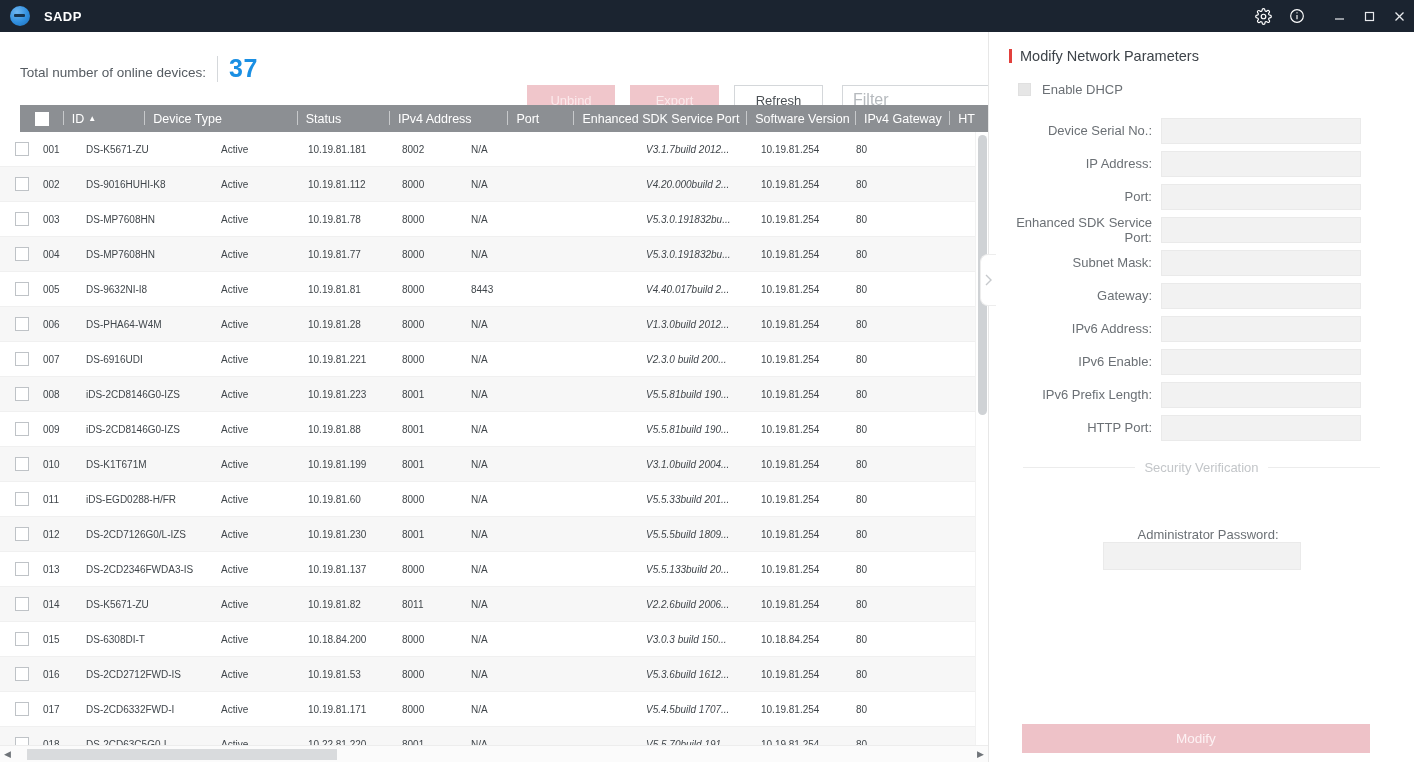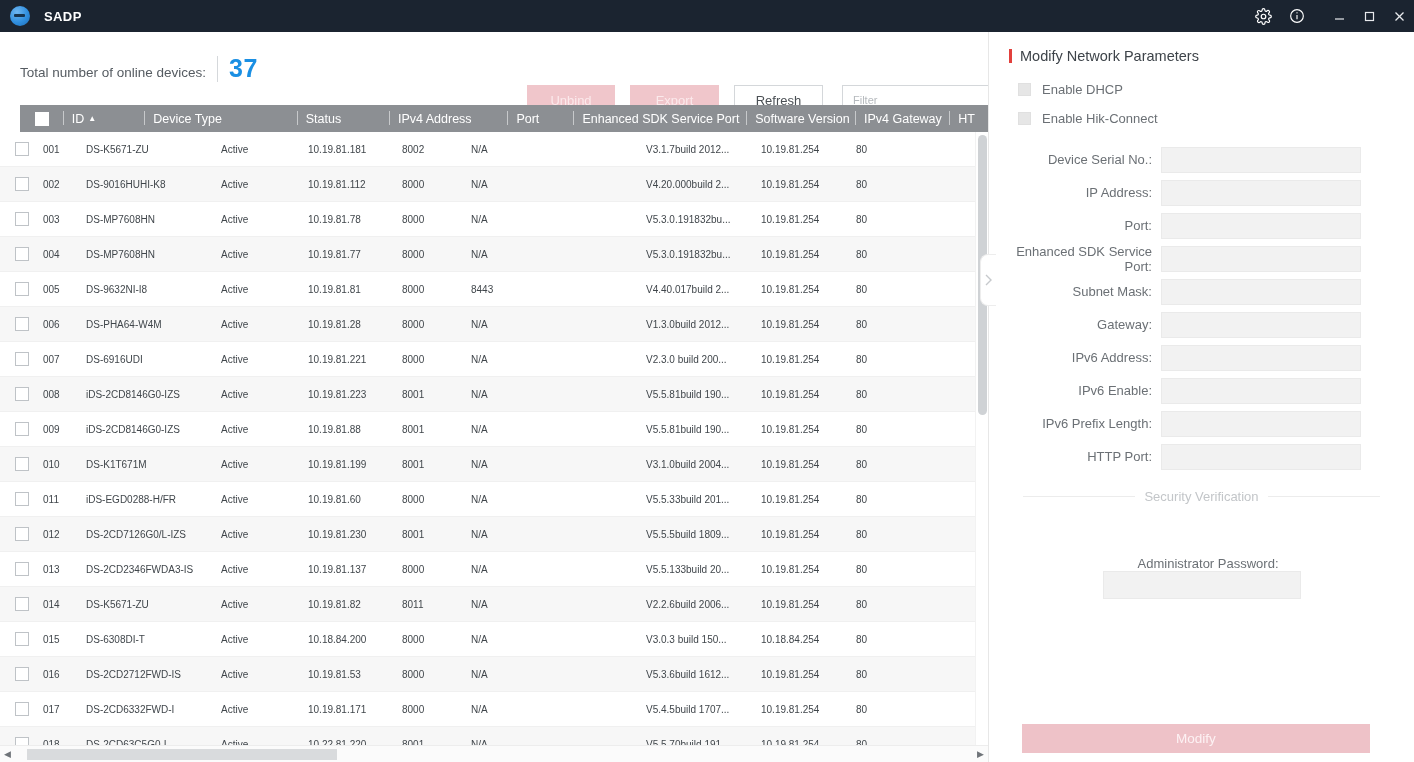--- a/index.html
+++ b/index.html
@@ -100,21 +100,21 @@
     color: #4a4f54; margin-right: 19px;
   }
   #filter-box {
     width: 157px; height: 30px;
     border: 1px solid #d4d7da; background: #fff;
     display: flex; align-items: center;
     padding: 0 8px 0 10px;
   }
   #filter-input {
     flex: 1 1 auto; border: none; outline: none;
-    font-size: 11px; color: #3a3f44;
+    font-size: 16px; color: #3a3f44;
     font-family: "Liberation Sans", sans-serif;
     background: transparent;
   }
   #filter-input::placeholder { color: #b5b9bd; }
   #search-icon { color: #8b9096; display: flex; }
 
   
   #table-wrap {
     flex: 1 1 auto; position: relative; overflow: hidden;
   }
@@ -158,21 +158,21 @@
   .row-check {
     width: 14px; height: 14px; background: #ffffff;
     border: 1px solid #bfc3c7; margin-left: 15px; flex: 0 0 auto;
   }
   .c-id      { width: 57px; padding-left: 14px; }
   .c-type    { width: 135px; }
   .c-status  { width: 87px; }
   .c-ip      { width: 94px; }
   .c-port    { width: 69px; }
   .c-sdk     { width: 175px; }
-  .c-ver     { width: 115px; }
+  .c-ver     { width: 115px; font-style: italic; }
   .c-gw      { width: 95px; }
   .c-http    { width: 40px; }
 
   
   .h-check  { width: 44px; }
   .h-id     { width: 84px; }
   .h-type   { width: 157px; }
   .h-status { width: 95px; }
   .h-ip     { width: 122px; }
   .h-port   { width: 68px; }
@@ -658,24 +658,20 @@
 
     <div id="panel-title-row">
       <span id="panel-accent"></span>
       <span id="panel-title">Modify Network Parameters</span>
     </div>
 
     <div class="chk-row first">
       <span class="chk-box"></span>
       <span class="chk-label">Enable DHCP</span>
     </div>
-    <div class="chk-row">
-      <span class="chk-box"></span>
-      <span class="chk-label">Enable Hik-Connect</span>
-    </div>
 
     <div id="form">
         <div class="frow">
           <span class="flabel">Device Serial No.:</span>
           <input type="text" class="finput" value="" style="">
         </div>
         <div class="frow">
           <span class="flabel">IP Address:</span>
           <input type="text" class="finput" value="" style="">
         </div>

